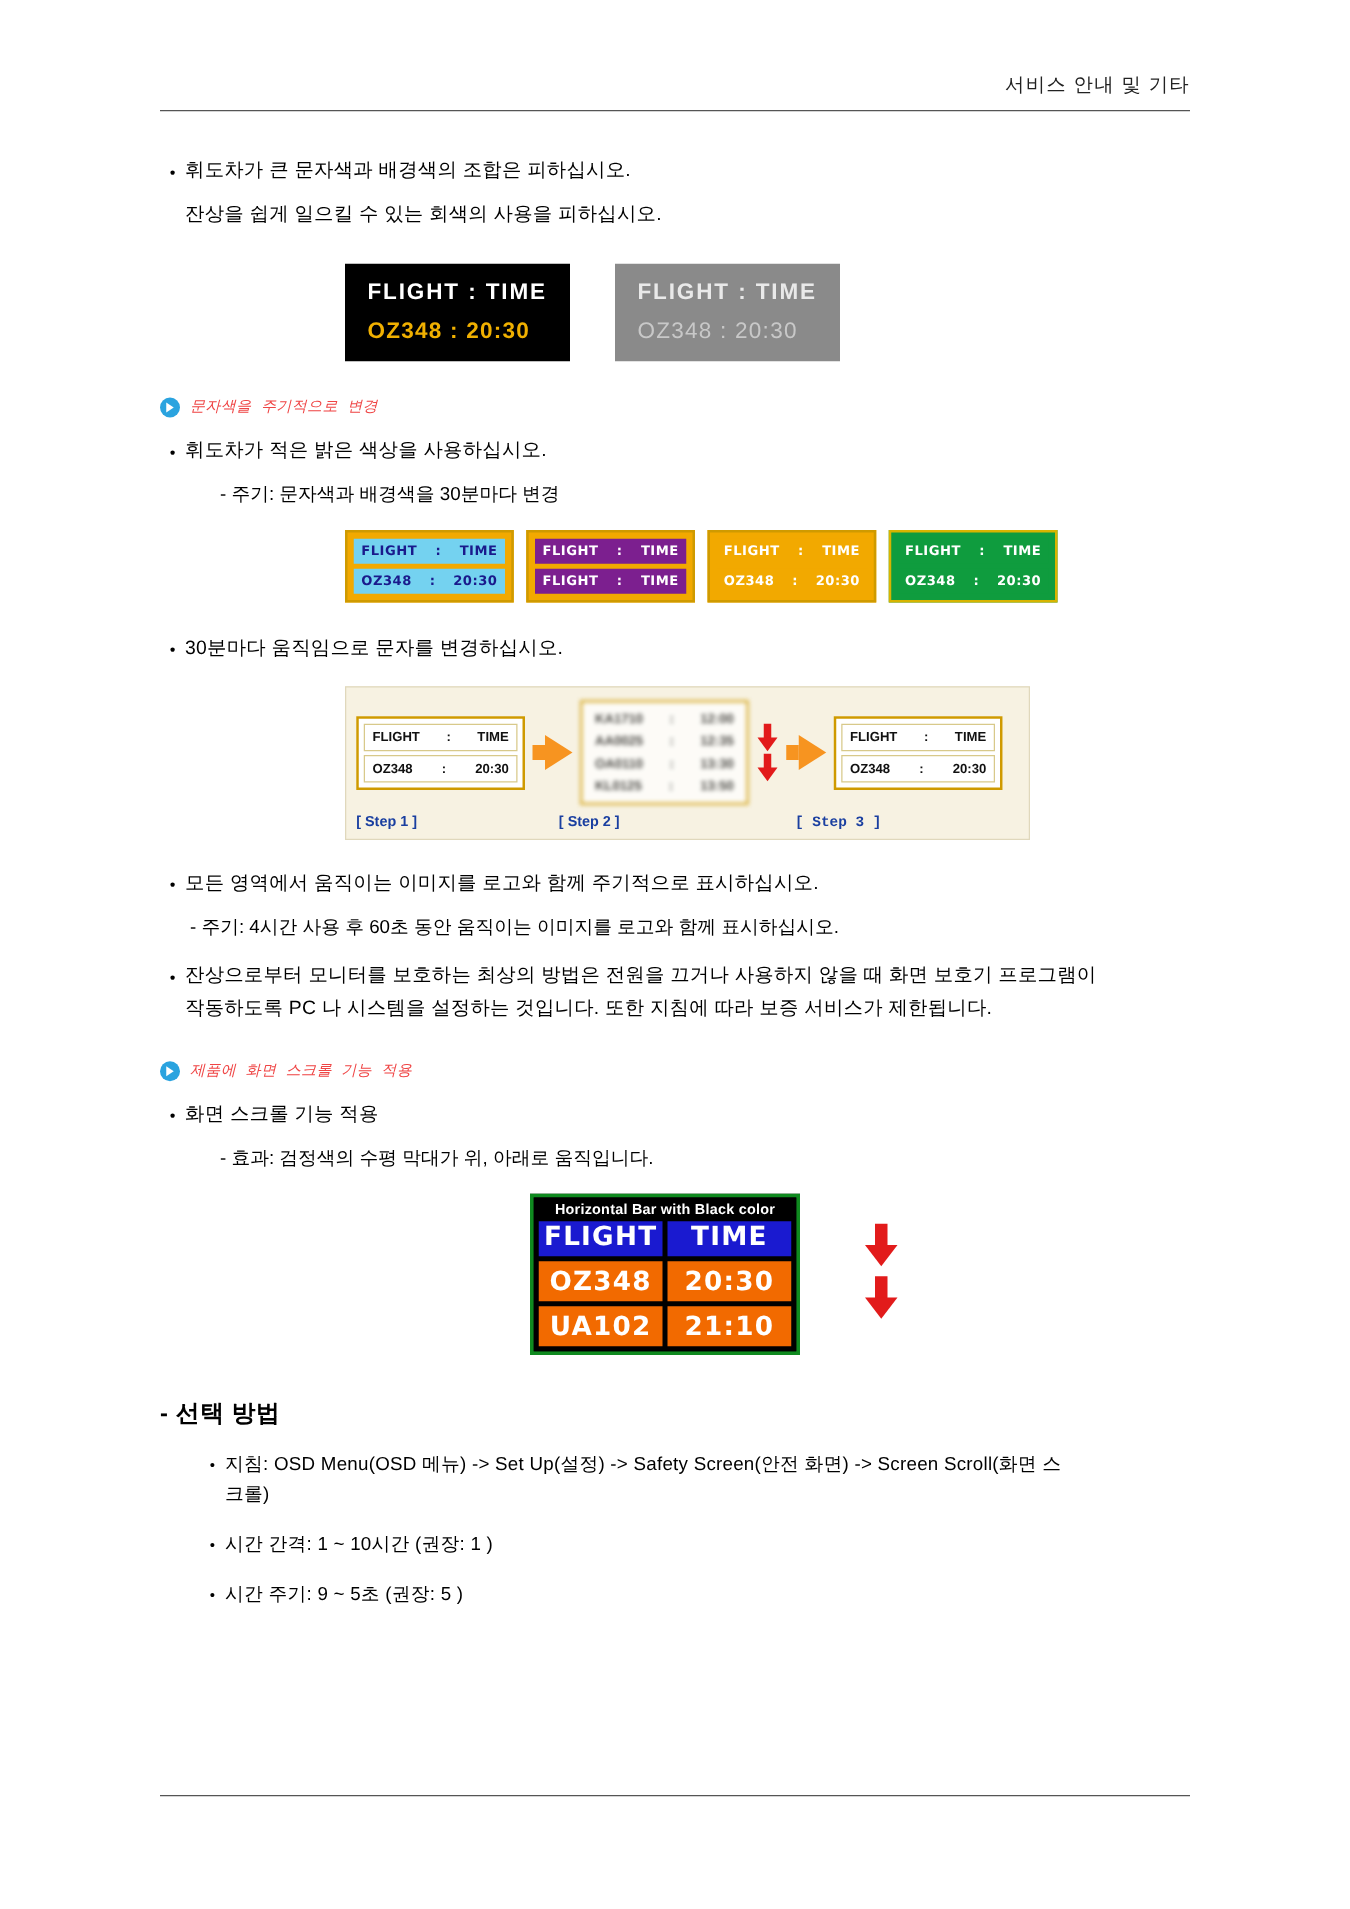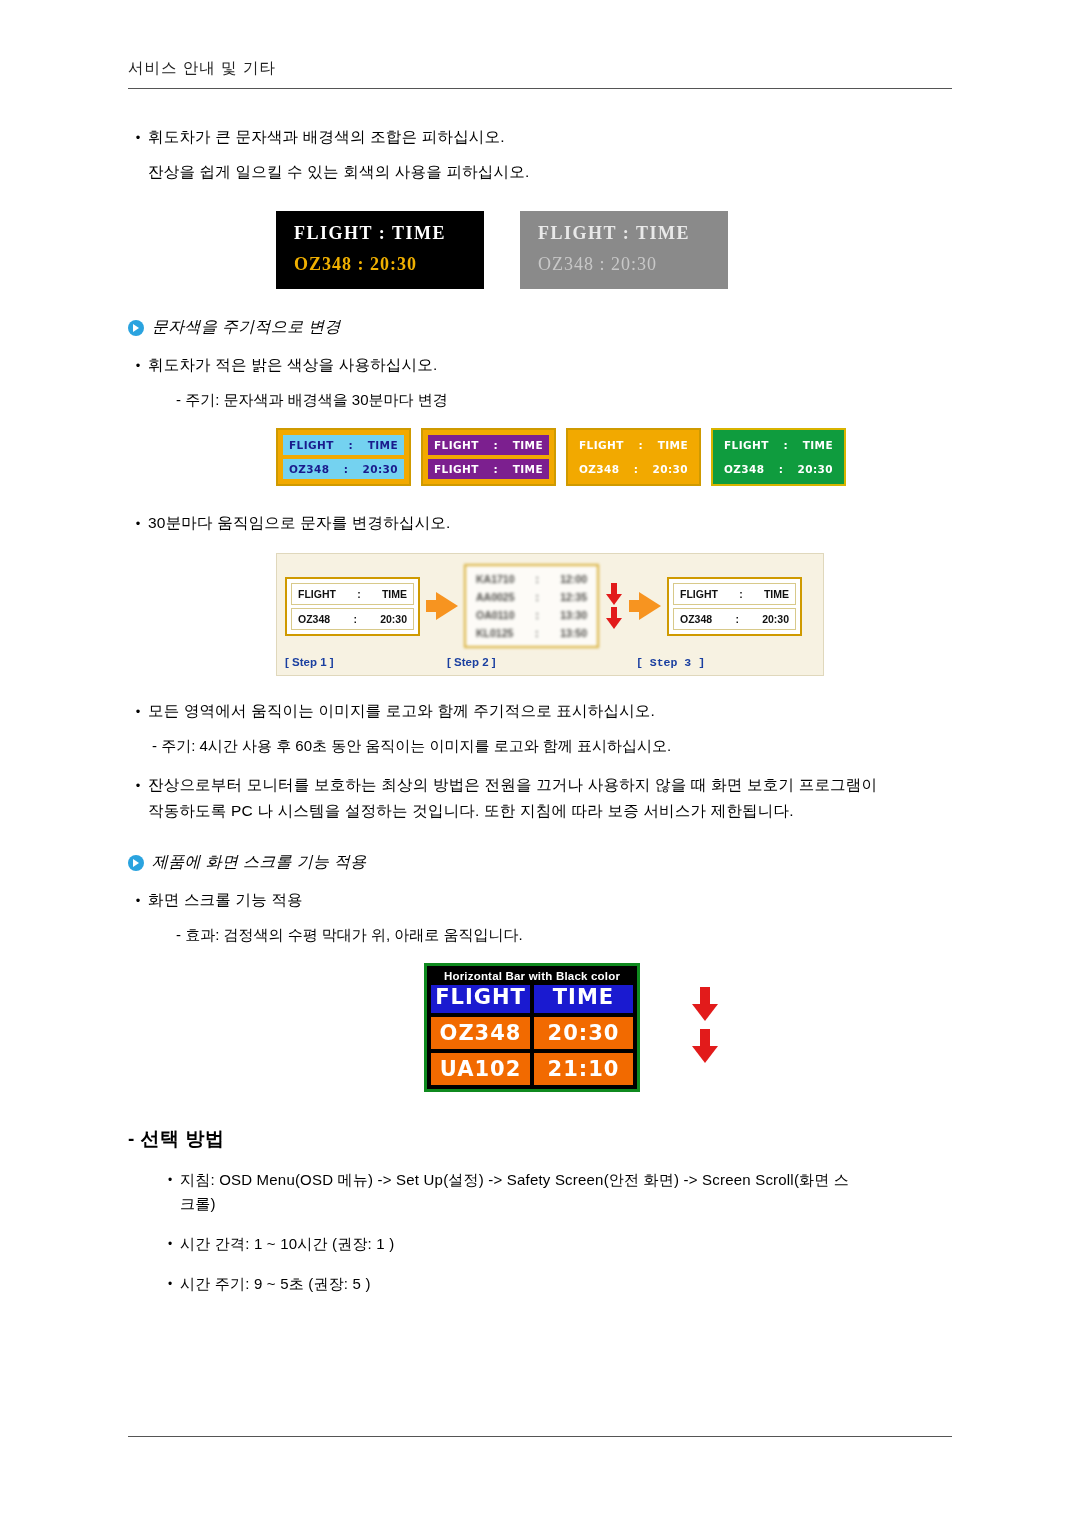--- a/index.html
+++ b/index.html
@@ -16,21 +16,21 @@
     position: relative;
     width: 1080px;
     height: 1527px;
     padding: 0;
   }
   .header {
     position: absolute;
     top: 58px;
     left: 128px;
     width: 824px;
-    text-align: left;
+    text-align: right;
     font-size: 15.5px;
     letter-spacing: 1px;
     color: #222;
   }
   .header-rule {
     position: absolute;
     top: 88px;
     left: 128px;
     width: 824px;
     height: 1px;
@@ -97,33 +97,34 @@
   }
   .arrow-icon:after {
     content: "";
     position: absolute;
     left: 5px; top: 4px;
     border-left: 6px solid #fff;
     border-top: 4px solid transparent;
     border-bottom: 4px solid transparent;
   }
   .section-head-text {
-    font-size: 16px;
+    font-size: 12px;
     font-style: italic;
-    color: #000000;
+    color: #ef4444;
     letter-spacing: 0.3px;
+    font-family: Liberation Mono, monospace;
   }
   .fig { margin-top: 16px; }
 
   
   .fig1 { display: flex; gap: 36px; margin-left: 148px; }
   .board {
-    width: 208px;
+    width: 180px;
     padding: 12px 0 14px 0;
-    font-family: Liberation Serif, serif;
+    font-family: Liberation Sans, sans-serif;
   }
   .board.black { background: #000; }
   .board.gray  { background: #8a8a8a; }
   .board .row1 {
     color: #ffffff;
     font-size: 18px;
     font-weight: bold;
     letter-spacing: 1.5px;
     padding-left: 18px;
   }

